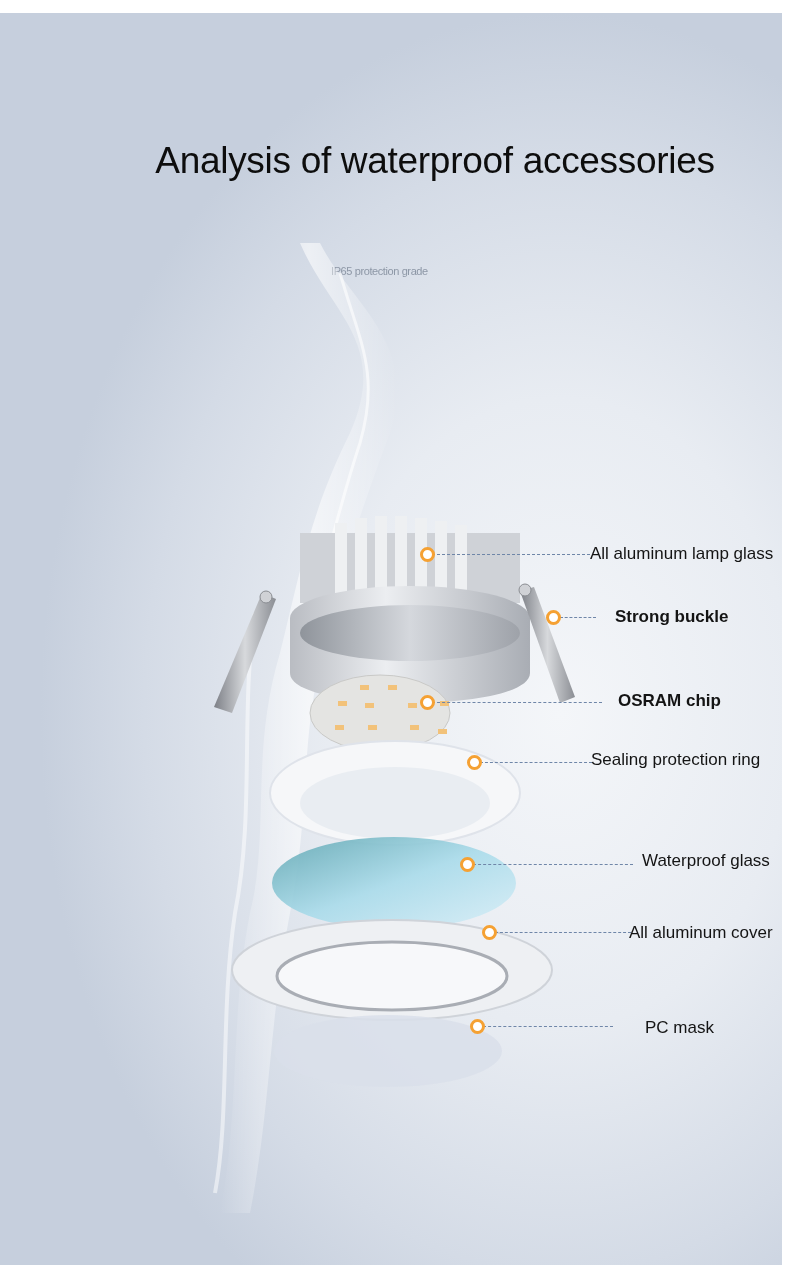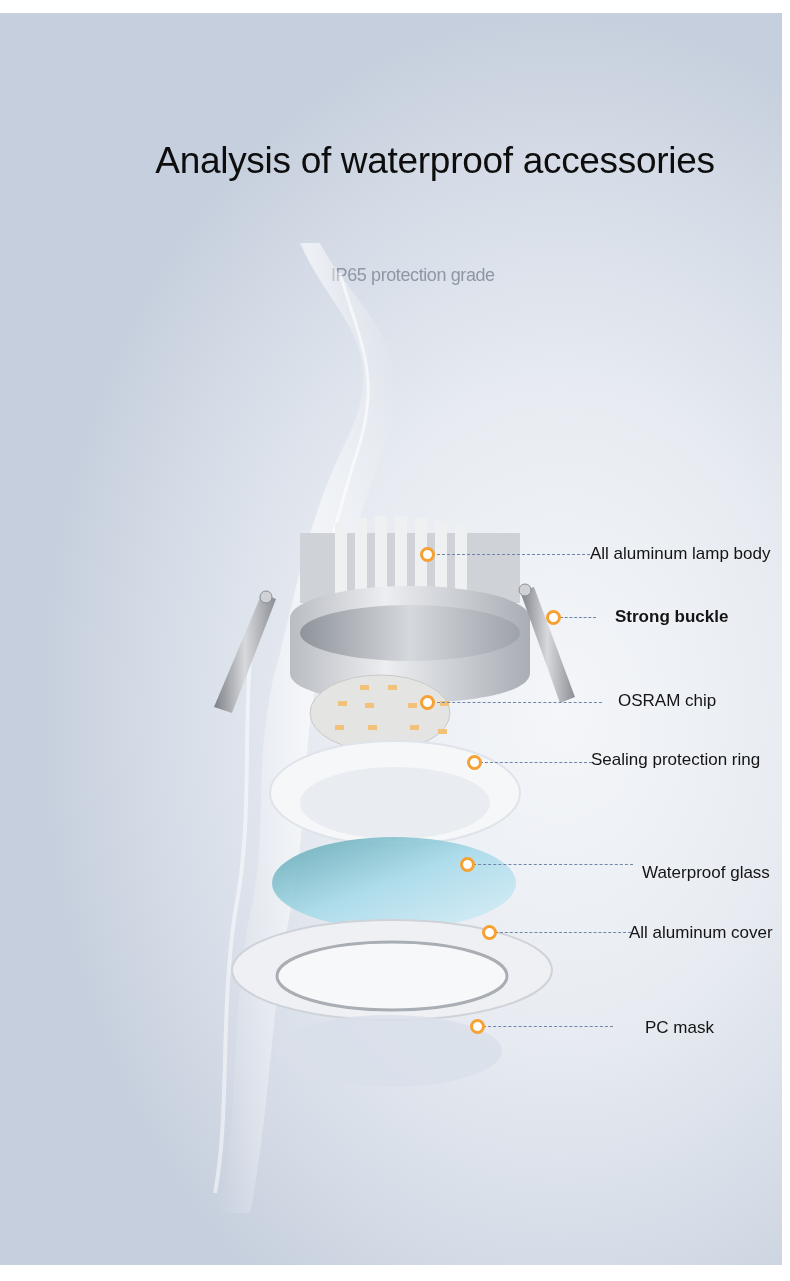--- a/index.html
+++ b/index.html
@@ -5,21 +5,21 @@
   html, body { margin:0; padding:0; }
   body { width:790px; height:1281px; position:relative; overflow:hidden; background:#ffffff; font-family:"Liberation Sans", sans-serif; }
   .canvas {
     position:absolute; left:0; top:13px; width:782px; height:1252px; overflow:hidden;
     background: radial-gradient(ellipse 520px 700px at 560px 700px, #f4f6f9 0%, #e8ecf2 45%, #d4dbe6 80%, #c6cfdd 100%);
   }
   .title {
     position:absolute; left:0; width:870px; top:127px; text-align:center;
     font-size:37px; color:#0d0d0d; letter-spacing:-0.3px;
   }
-  .subtitle { position:absolute; left:331px; top:252px; font-size:18px; color:#8d97a6; letter-spacing:-0.4px; }
+  .subtitle { position:absolute; left:331px; top:252px; font-size:11px; color:#8d97a6; letter-spacing:-0.4px; }
   .splash { position:absolute; left:0; top:0; width:790px; height:1252px; pointer-events:none; }
   .product { position:absolute; left:0; top:0; width:790px; height:1252px; }
   .callout-line { position:absolute; height:0; border-top:1.4px dashed #6f86a8; }
   .dot { position:absolute; width:9px; height:9px; border:3px solid #f5a133; border-radius:50%; background:#fff; }
   .label { position:absolute; font-size:17px; color:#141414; white-space:nowrap; }
 </style>
 </head>
 <body>
 
 <div class="canvas">
@@ -106,37 +106,37 @@
     <ellipse cx="394" cy="870" rx="122" ry="46" fill="url(#glass)" opacity="0.9"></ellipse>
 
     <ellipse cx="392" cy="957" rx="160" ry="50" fill="#eef0f3" stroke="#cfd3d9" stroke-width="2"></ellipse>
     <ellipse cx="392" cy="963" rx="115" ry="34" fill="#f7f8fa" stroke="#a9adb4" stroke-width="3"></ellipse>
 
     <ellipse cx="388" cy="1038" rx="114" ry="36" fill="#d9dfea" opacity="0.85"></ellipse>
   </svg>
 
   <div class="callout-line" style="left:432px; top:541px; width:158px;"></div>
   <div class="dot" style="left:420px; top:534px;"></div>
-  <div class="label" style="left:590px; top:531px;">All aluminum lamp body</div>
+  <div class="label" style="left:590px; top:531px;">All aluminum lamp glass</div>
 
   <div class="callout-line" style="left:560px; top:604px; width:36px;"></div>
   <div class="dot" style="left:546px; top:597px;"></div>
   <div class="label" style="left:615px; top:594px;font-weight:bold;">Strong buckle</div>
 
   <div class="callout-line" style="left:432px; top:689px; width:170px;"></div>
   <div class="dot" style="left:420px; top:682px;"></div>
-  <div class="label" style="left:618px; top:678px;">OSRAM chip</div>
+  <div class="label" style="left:618px; top:678px;font-weight:bold;">OSRAM chip</div>
 
   <div class="callout-line" style="left:480px; top:749px; width:112px;"></div>
   <div class="dot" style="left:467px; top:742px;"></div>
   <div class="label" style="left:591px; top:737px;">Sealing protection ring</div>
 
   <div class="callout-line" style="left:473px; top:851px; width:160px;"></div>
   <div class="dot" style="left:460px; top:844px;"></div>
-  <div class="label" style="left:642px; top:838px;margin-top:12px;">Waterproof glass</div>
+  <div class="label" style="left:642px; top:838px;">Waterproof glass</div>
 
   <div class="callout-line" style="left:495px; top:919px; width:136px;"></div>
   <div class="dot" style="left:482px; top:912px;"></div>
   <div class="label" style="left:629px; top:910px;">All aluminum cover</div>
 
   <div class="callout-line" style="left:483px; top:1013px; width:130px;"></div>
   <div class="dot" style="left:470px; top:1006px;"></div>
   <div class="label" style="left:645px; top:1005px;">PC mask</div>
 
 </div>

